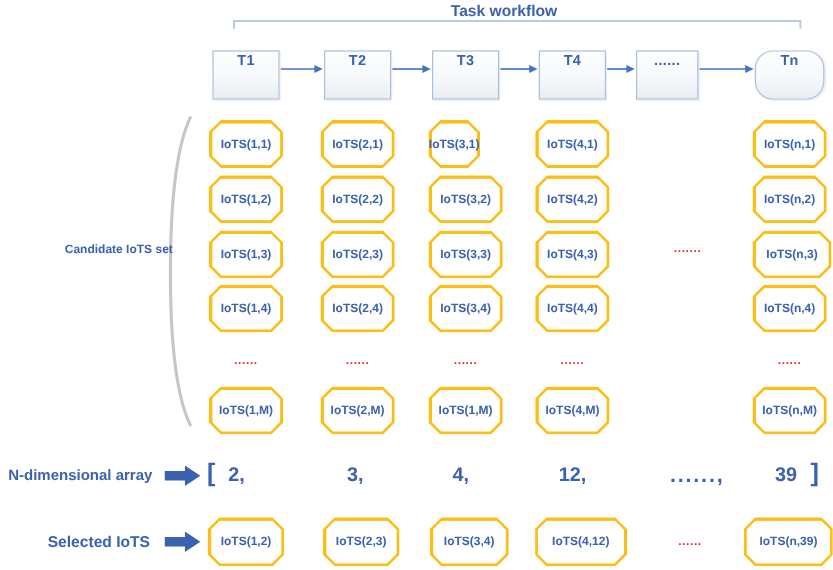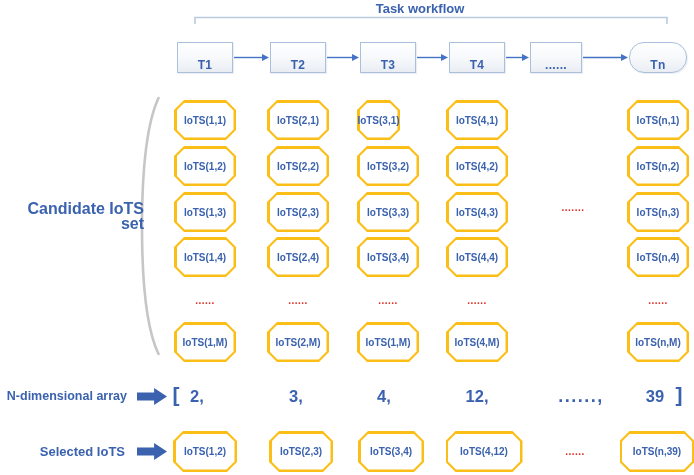--- a/index.html
+++ b/index.html
@@ -6,24 +6,24 @@
   .canvas{
     position:relative;width:694px;height:475px;background:#ffffff;overflow:hidden;
     font-family:"Liberation Sans",sans-serif;
   }
   .abs{position:absolute;}
   .title{
     font-weight:bold;font-size:13px;color:var(--accent-blue);
     text-align:center;
   }
   .task-box{
-    position:absolute;height:31px;
+    position:absolute;height:41px;
     border:1.2px solid var(--task-border);
     background:linear-gradient(180deg,#feffff 0%,#f6f8fb 55%,#e9edf3 100%);
-    display:flex;align-items:flex-end;justify-content:center;
+    display:flex;align-items:flex-start;justify-content:center;
     box-sizing:border-box;box-shadow:1px 1px 1px rgba(120,140,170,0.15);
   }
   .task-box span{font-weight:bold;font-size:12px;color:var(--accent-blue);letter-spacing:0.3px;}
   .oct{
     position:absolute;background:var(--box-yellow);
     clip-path:polygon(10px 0,calc(100% - 10px) 0,100% 10px,100% calc(100% - 10px),
       calc(100% - 10px) 100%,10px 100%,0 calc(100% - 10px),0 10px);
   }
   .oct .fill{
     position:absolute;left:2.5px;top:2.5px;right:2.5px;bottom:2.5px;background:#ffffff;
@@ -97,21 +97,21 @@
       <polygon points="448,15.5 441,12.1 441,18.9" fill="#4472c4"></polygon>
       <line x1="506" y1="15.5" x2="523" y2="15.5" stroke="#4472c4" stroke-width="1.4"></line>
       <polygon points="529,15.5 522,12.1 522,18.9" fill="#4472c4"></polygon>
       <line x1="583" y1="15.5" x2="622" y2="15.5" stroke="#4472c4" stroke-width="1.4"></line>
       <polygon points="628,15.5 621,12.1 621,18.9" fill="#4472c4"></polygon>
     </svg>
 
   <svg class="abs" style="left:138px;top:94px;" width="26" height="266">
     <path d="M 20.5,4 C 8,31 4,77 4,133 C 4,189 8,234 20.5,260" fill="none" stroke="#c6c6c6" stroke-width="2.6" stroke-linecap="round"></path>
   </svg>
-  <div class="side-label" style="left:26px;top:201px;width:118px;font-size:16px;line-height:15px;">Candidate IoTS set</div>
+  <div class="side-label" style="left:26px;top:201px;width:118px;font-size:10px;line-height:15px;">Candidate IoTS set</div>
 
   <div id="candidate-grid">
       <div class="oct" style="left: 174px; top: 100px; width: 62px; height: 40px;">
         <div class="fill"></div>
         <div class="lbl">IoTS(1,1)</div>
       </div>
       <div class="oct" style="left: 174px; top: 146px; width: 62px; height: 40px;">
         <div class="fill"></div>
         <div class="lbl">IoTS(1,2)</div>
       </div>
@@ -192,21 +192,21 @@
         <div class="lbl">IoTS(4,M)</div>
       </div>
       <div class="oct" style="left: 627px; top: 100px; width: 62px; height: 40px;">
         <div class="fill"></div>
         <div class="lbl">IoTS(n,1)</div>
       </div>
       <div class="oct" style="left: 627px; top: 146px; width: 62px; height: 40px;">
         <div class="fill"></div>
         <div class="lbl">IoTS(n,2)</div>
       </div>
-      <div class="oct" style="left: 627px; top: 192px; width: 62px; height: 40px;">
+      <div class="oct" style="left: 627px; top: 192px; width: 52px; height: 40px; padding-left: 14px;">
         <div class="fill"></div>
         <div class="lbl">IoTS(n,3)</div>
       </div>
       <div class="oct" style="left: 627px; top: 237px; width: 62px; height: 40px;">
         <div class="fill"></div>
         <div class="lbl">IoTS(n,4)</div>
       </div>
       <div class="red-dots" style="left: 633px; top: 297px; width: 50px;">......</div>
       <div class="oct" style="left: 627px; top: 322px; width: 62px; height: 40px;">
         <div class="fill"></div>

